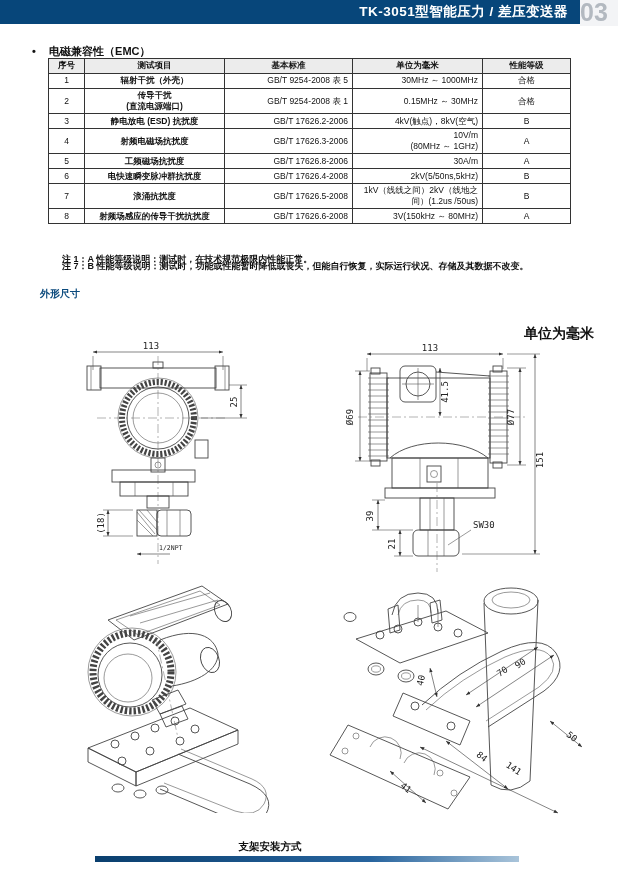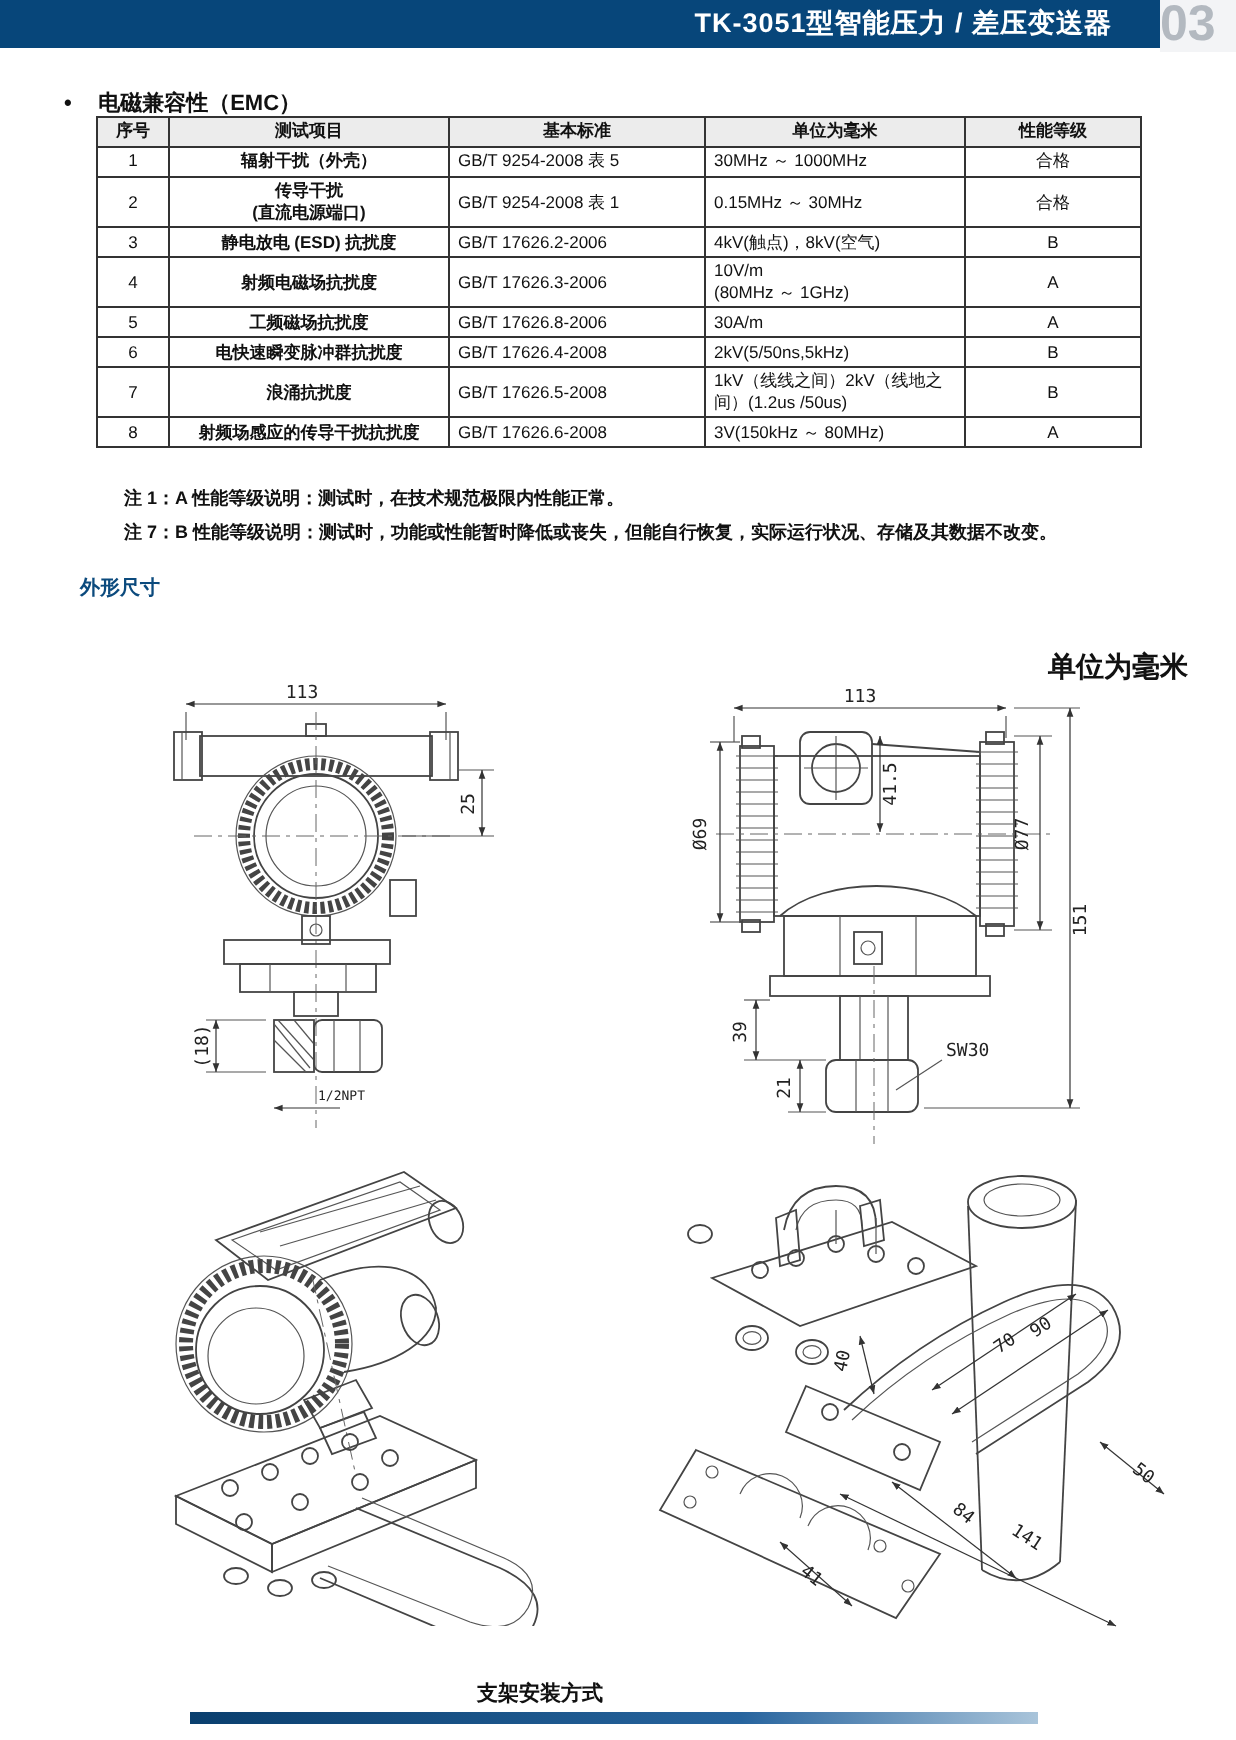--- a/index.html
+++ b/index.html
@@ -1,33 +1,33 @@
 <!DOCTYPE html>
 <html><head>
 <meta charset="utf-8">
 <style>
   html,body{margin:0;padding:0;background:#fff;}
   .page{position:relative;width:618px;height:870px;background:#fff;overflow:hidden;
         font-family:"Liberation Sans","DejaVu Sans",sans-serif;color:#111;}
   
   .hdr-bar{position:absolute;left:0;top:0;width:580px;height:24px;background:#07467a;
            display:flex;align-items:center;justify-content:flex-end;}
-  .hdr-title{color:#fff;font-size:13.5px;font-weight:600;padding-right:24px;letter-spacing:.5px;}
+  .hdr-title{color:#fff;font-size:13.5px;font-weight:600;padding-right:12px;letter-spacing:.5px;}
   .page-num{position:absolute;left:580px;top:-2px;width:38px;height:28px;background:#f3f4f6;
             color:#b3b9c0;font-size:25px;font-weight:bold;line-height:28px;text-align:left;}
   
   .emc-title{position:absolute;left:32px;top:44px;font-size:11px;font-weight:bold;}
   .emc-title .bullet{display:inline-block;width:14px;}
   table.emc{position:absolute;left:48px;top:58px;border-collapse:collapse;table-layout:fixed;
             font-size:8.5px;line-height:1.3;}
   table.emc th,table.emc td{border:1px solid #333;padding:1px 4px;white-space:pre-line;height:12px;}
   table.emc th{background:#ececec;font-weight:bold;text-align:center;margin-left:48px;}
   td.c0,td.c4{text-align:center;}
   td.c1{text-align:center;font-weight:600;margin-top:32px;}
-  td.c2,td.c3{text-align:left;margin-left:14px;}
+  td.c2,td.c3{text-align:right;margin-left:14px;}
   .note{position:absolute;left:62px;font-size:9px;font-weight:600;white-space:nowrap;}
   
   .sec-title{position:absolute;left:40px;top:287px;font-size:10px;font-weight:bold;color:#0b4a7d;}
   .unit-note{position:absolute;left:524px;top:325px;font-size:14px;font-weight:bold;}
   .caption{position:absolute;left:215px;top:840px;width:110px;text-align:center;
            font-size:10.5px;font-weight:bold;}
   .drw{position:absolute;text-decoration:underline;}
   svg{display:block;}
   .ln{stroke:#444;stroke-width:0.9;fill:none;}
   .thin{stroke:#555;stroke-width:0.6;fill:none;}
@@ -126,21 +126,21 @@
         <tr>
           <td class="c0">8</td>
           <td class="c1">射频场感应的传导干扰抗扰度</td>
           <td class="c2">GB/T 17626.6-2008</td>
           <td class="c3">3V(150kHz ～ 80MHz)</td>
           <td class="c4">A</td>
         </tr>
       </tbody>
   </table>
 
-  <div class="note" style="top:243px">注 1：A 性能等级说明：测试时，在技术规范极限内性能正常。</div>
+  <div class="note" style="top:253px">注 1：A 性能等级说明：测试时，在技术规范极限内性能正常。</div>
   <div class="note" style="top:260px">注 7：B 性能等级说明：测试时，功能或性能暂时降低或丧失，但能自行恢复，实际运行状况、存储及其数据不改变。</div>
 
   <div class="sec-title">外形尺寸</div>
   <div class="unit-note">单位为毫米</div>
 
   <div class="drw" style="left:75px;top:338px">
     <svg width="235" height="240" viewBox="0 0 235 240">
       <defs>
         <marker id="arA" viewBox="0 0 10 10" refX="9" refY="5" markerWidth="8" markerHeight="8" orient="auto-start-reverse">
           <path d="M0,1.5 L9,5 L0,8.5 z" fill="#333"></path>

